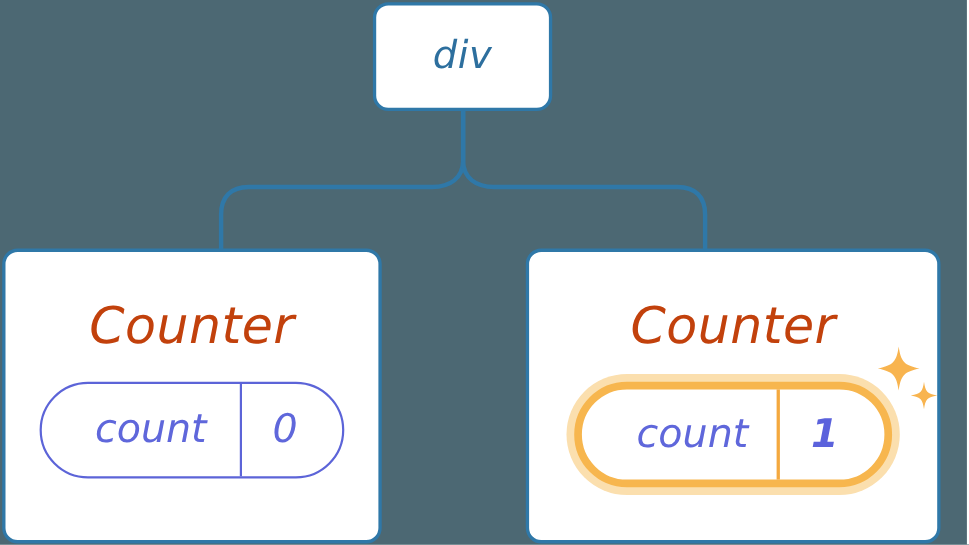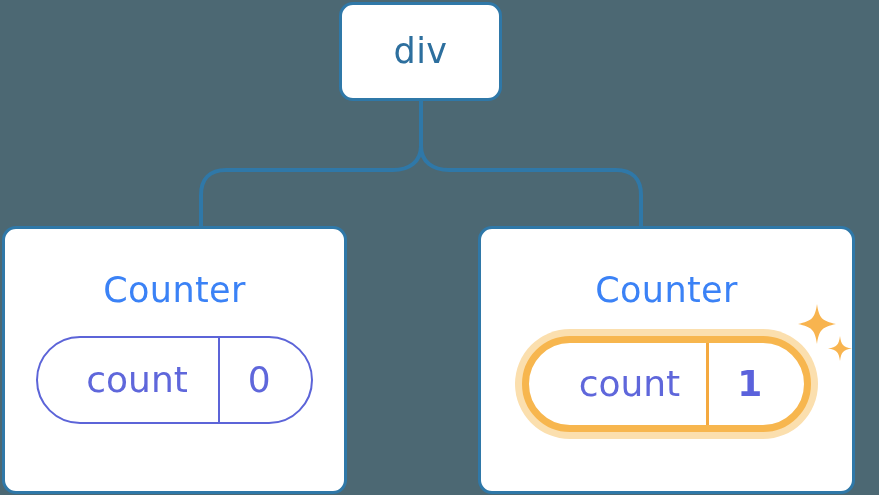--- a/index.html
+++ b/index.html
@@ -11,20 +11,21 @@
     height: 495px;
     overflow: hidden;
     font-family: "DejaVu Sans", "Liberation Sans", sans-serif;
   }
   #stage {
     position: relative;
     width: 879px;
     height: 495px;
     background: #4c6873;
     overflow: hidden;
+    font-style: italic;
   }
   #edges {
     position: absolute;
     left: 0;
     top: 0;
     width: 881px;
     height: 495px;
     pointer-events: none;
   }
 
@@ -63,22 +64,22 @@
   }
   .node-child-left {
     left: 2px;
     width: 345px;
   }
   .node-child-right {
     left: 478px;
     width: 377px;
   }
   .node-title {
-    font-size: 35px;
-    color: #3b82f6;
+    font-size: 46px;
+    color: #c2410c;
     letter-spacing: 0.4px;
     line-height: 1;
     margin-bottom: 28px;
     text-align: right;
   }
 
   
   .pill-wrap {
     position: relative;
     display: flex;

